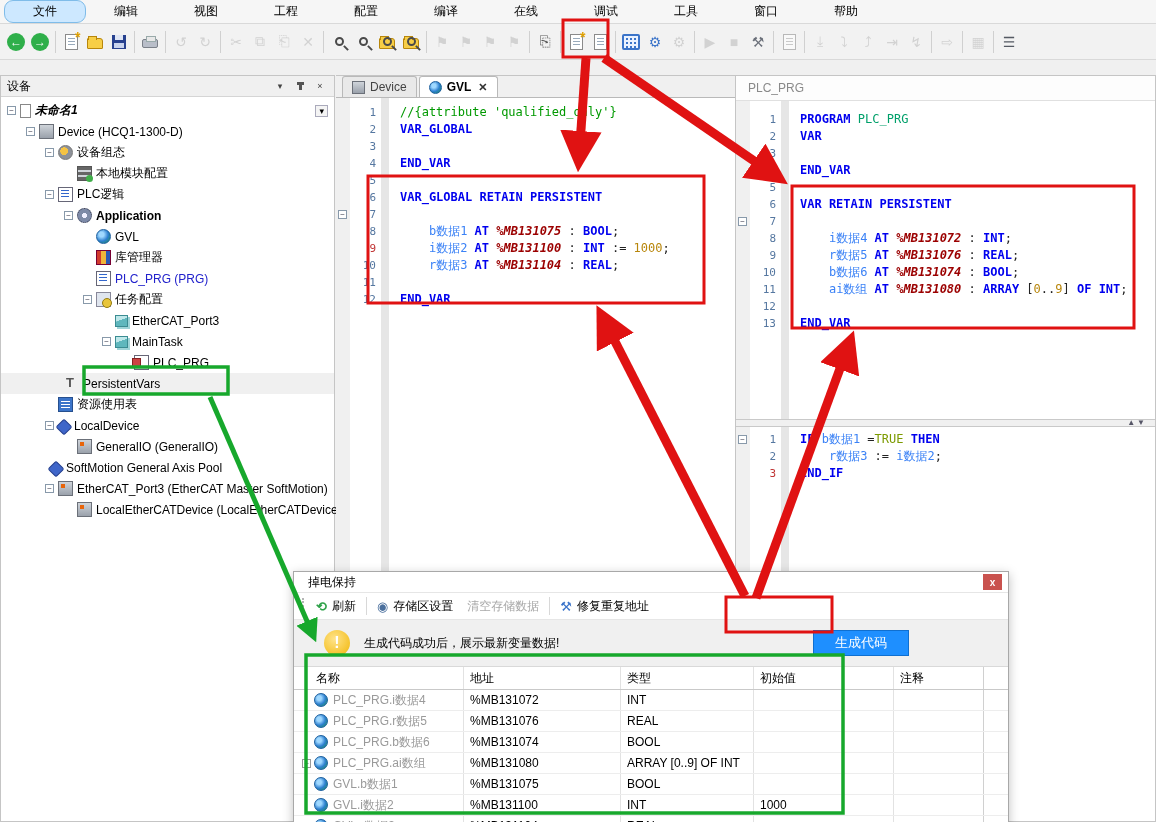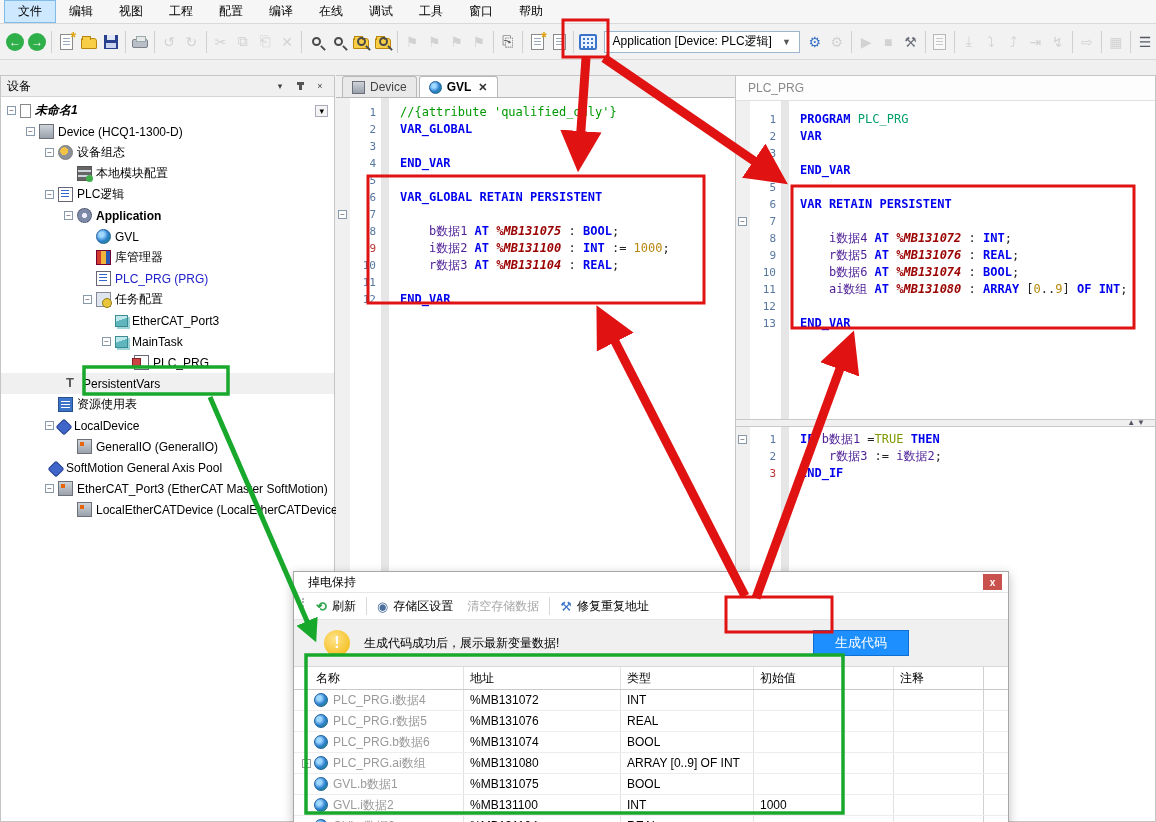--- a/index.html
+++ b/index.html
@@ -2,21 +2,21 @@
 <html><head>
 <meta charset="utf-8">
 <style>
   * { margin:0; padding:0; box-sizing:border-box; }
   html,body { width:1156px; height:822px; overflow:hidden; }
   body { font-family:"Liberation Sans", sans-serif; font-size:12px; background:#f0f0f0; color:#000; position:relative; }
   .app { position:absolute; inset:0; }
 
   
   .menubar { position:absolute; left:0; top:0; width:1156px; height:24px; background:#f6f6f6; border-bottom:1px solid #d9d9d9; display:flex; align-items:stretch; padding-left:4px; }
-  .menu-item { padding:0 13px; display:flex; align-items:center; cursor:default; }
+  .menu-item { padding:0 28px; display:flex; align-items:center; cursor:default;border-radius:9px; }
   .menu-item.active { background:#cde8ff; border:1px solid #7fbce9; }
 
   
   .toolbar { position:absolute; left:0; top:24px; width:1156px; height:36px; background:#f2f2f2; border-bottom:1px solid #d9d9d9; display:flex; align-items:center; padding-left:4px; }
   .tb-sep { width:1px; height:22px; background:#d0d0d0; margin:0 3px; }
   .tb-ic { width:22px; height:22px; margin:0 1px; display:flex; align-items:center; justify-content:center; font-size:14px; color:#5a5a5a; }
   .tb-ic.dis { color:#b8b8b8; filter:grayscale(1); opacity:.55; }
   .nav-circle { width:18px; height:18px; border-radius:50%; background:#2faf4a; color:#fff; font-size:12px; line-height:18px; text-align:center; font-weight:bold; }
   .mini { display:inline-block; }
   .ic-doc { width:13px; height:16px; background:#fff; border:1px solid #8a8a8a; position:relative; }
@@ -76,21 +76,21 @@
   
   .editor { display:flex; align-items:stretch; background:#fff; position:relative; }
   .fold-col { width:14px; background:#f0f0f0; flex:none; position:relative; }
   .num-col { width:30px; flex:none; text-align:right; padding-right:4px; color:#5577a0; font-family:"DejaVu Sans Mono", monospace; font-size:11px; }
   .band-col { width:9px; background:#e6e6e6; border-left:1px solid #fff; flex:none; }
   .code-col { flex:1; padding-left:11px; font-family:"DejaVu Sans Mono", monospace; font-size:12px; white-space:pre; overflow:hidden; }
   .cl, .nl { height:17px; line-height:17px; }
   .nl.redn { color:#c03434; }
   .seg-k { color:#0000ee; font-weight:bold; }
   .seg-c { color:#009900; }
-  .seg-i { color:#4c1d95; }
+  .seg-i { color:#3b82f6; }
   .seg-a { color:#9b0000; font-weight:bold; font-style:italic; }
   .seg-n { color:#b8860b; }
   .seg-t { color:#7c9a00; }
   .seg-g { color:#00a06a; }
   .seg-p { color:#222; }
   .fold-mark { position:absolute; width:9px; height:9px; border:1px solid #8899aa; background:#fff; font-size:8px; line-height:7px; text-align:center; color:#445; left:2px; }
 
   
   .center-area { position:absolute; left:336px; top:75px; width:399px; height:747px; background:#fff; border-top:1px solid #c5c5c5; }
   .tabbar { height:22px; background:#f0f0f0; border-bottom:1px solid #b9b9b9; display:flex; align-items:flex-end; padding-left:6px; }
@@ -217,24 +217,20 @@
       <div class="tb-sep"></div>
       <div class="tb-ic">
         <span class="mini ic-doc new"></span>
       </div>
       <div class="tb-ic">
         <span class="mini ic-doc"></span>
       </div>
       <div class="tb-sep"></div>
       <div class="tb-ic">
         <span class="mini ic-grid"></span>
-      </div>
-      <div class="tb-combo">
-        <span>Application [Device: PLC逻辑]</span>
-        <span class="arr">▼</span>
       </div>
       <div class="tb-ic" style="color: rgb(59, 116, 201);">⚙</div>
       <div class="tb-ic dis">⚙</div>
       <div class="tb-sep"></div>
       <div class="tb-ic dis">▶</div>
       <div class="tb-ic dis">■</div>
       <div class="tb-ic" style="color: rgb(106, 111, 121);">⚒</div>
       <div class="tb-sep"></div>
       <div class="tb-ic dis">
         <span class="mini ic-doc"></span>

